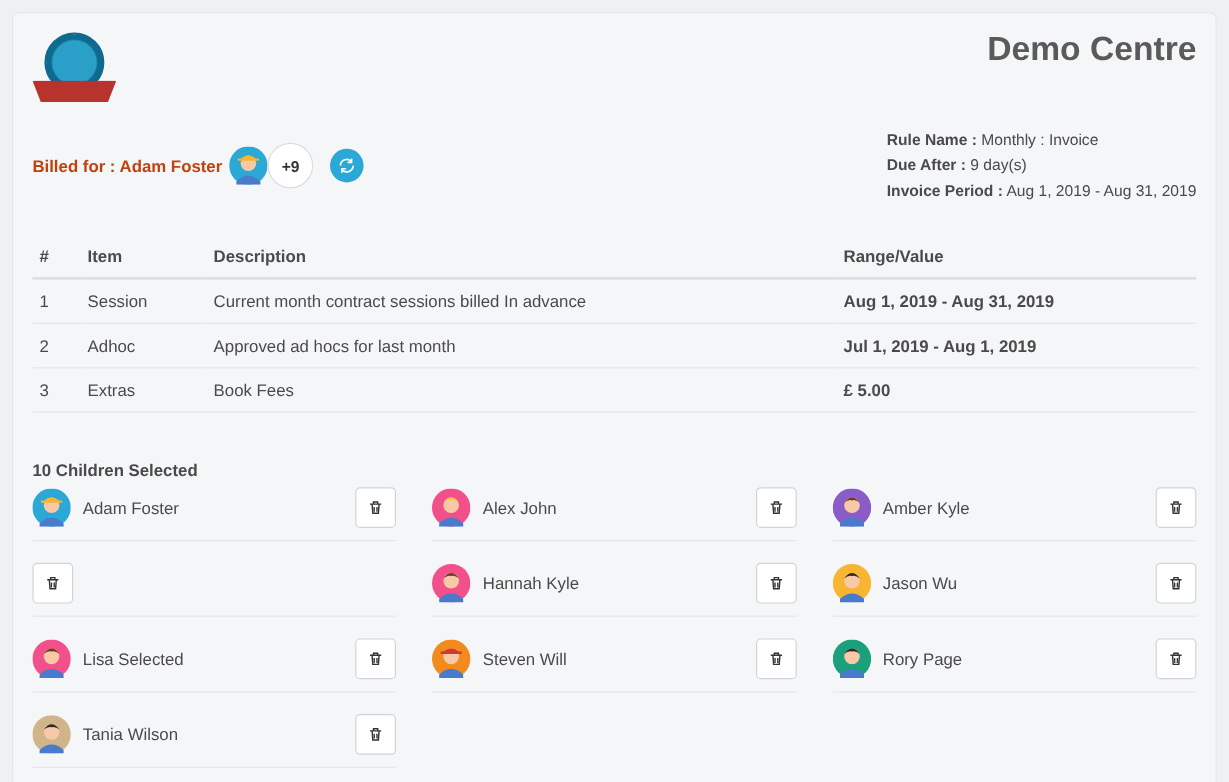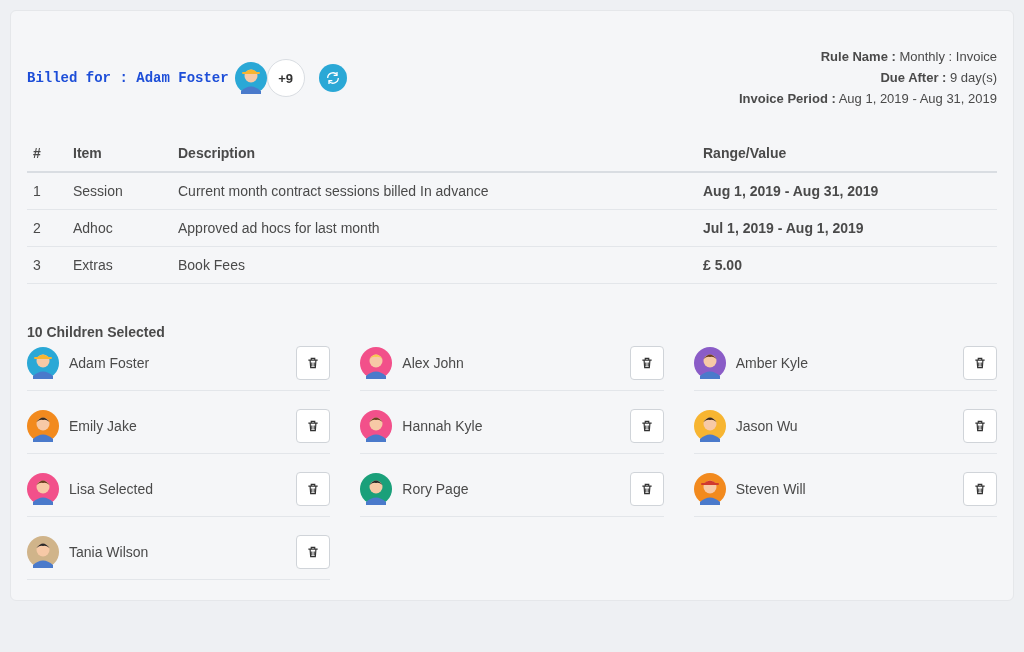--- a/index.html
+++ b/index.html
@@ -48,42 +48,42 @@
     display: flex;
     justify-content: space-between;
     align-items: center;
     margin-top: 22px;
   }
   .billed-left {
     display: flex;
     align-items: center;
     gap: 6px;
   }
-  .billed-text { font-weight: 700; color:#1d4ed8;font-family:Liberation Mono, monospace; }
+  .billed-text { font-weight: 700; color:#c2410c; }
   .avatar {
     width: 32px; height: 32px; border-radius: 50%;
     display:inline-flex; align-items:center; justify-content:center;
     position:relative; flex-shrink:0;
   }
   .avatar svg { width:100%; height:100%; }
   .more-badge {
     width: 38px; height: 38px; border-radius: 50%;
     background: #fff; border: 1px solid #d9dde2;
     display:inline-flex; align-items:center; justify-content:center;
     font-weight:600; color:#333; font-size:13px;
     margin-left:-6px; z-index:1;
   }
   .refresh-btn {
     width: 28px; height: 28px; border-radius:50%;
     background:#2aa8d6; display:inline-flex; align-items:center; justify-content:center;
     cursor:pointer; margin-left:8px;
   }
   .refresh-btn svg { width:16px; height:16px; stroke:#fff; fill:none; stroke-width:2;}
   .meta-right {
-    text-align: right;
+    text-align: left;
     font-size: 13px;
     line-height: 1.6;
     color:#4a4a4a;
     margin-left:10px;
   }
   .meta-right b { font-weight:700; }
   table.items {
     width: 100%;
     border-collapse: collapse;
     margin-top: 26px;
@@ -121,20 +121,27 @@
     border-radius:4px; display:flex; align-items:center; justify-content:center;
     cursor:pointer;
   }
   .delete-btn svg { width:14px; height:14px; fill:#333; }
 </style>
 </head>
 <body>
 
 <div class="panel">
 
+  <div class="header-row">
+    <div class="logo-badge">
+      <div class="logo-circle"></div>
+      <div class="logo-ribbon"></div>
+    </div>
+    <div class="centre-title">Demo Centre</div>
+  </div>
 
   <div class="subhead-row">
     <div class="billed-left">
       <span class="billed-text">
         <span>Billed for :</span> <span>Adam Foster</span>
       </span>
       <span class="avatar" id="billed-avatar">
           <svg viewBox="0 0 64 64">
     <circle cx="32" cy="32" r="32" fill="#2aa8d6"></circle>
     <circle cx="32" cy="28" r="13" fill="#f7c9a6"></circle>
@@ -244,106 +251,76 @@
       <span class="child-name">Amber Kyle</span>
     </div>
     <button class="delete-btn">
             <svg viewBox="0 0 24 24">
   <path d="M4 7h16M9 7V4h6v3M7 7l1 13h8l1-13" fill="none" stroke="#333" stroke-width="2"></path>
   <path d="M10 11v7M14 11v7" stroke="#333" stroke-width="2"></path>
 </svg>
           </button>
         </div>
         <div class="child-row">
-    <div class="child-left">
-      <span class="avatar">
-              <svg viewBox="0 0 64 64">
-    <circle cx="32" cy="32" r="32" fill="#f28a1e"></circle>
+    <button class="delete-btn">
+            <svg viewBox="0 0 24 24">
+  <path d="M4 7h16M9 7V4h6v3M7 7l1 13h8l1-13" fill="none" stroke="#333" stroke-width="2"></path>
+  <path d="M10 11v7M14 11v7" stroke="#333" stroke-width="2"></path>
+</svg>
+          </button>
+        </div>
+        <div class="child-row">
+    <div class="child-left">
+      <span class="avatar">
+              <svg viewBox="0 0 64 64">
+    <circle cx="32" cy="32" r="32" fill="#f2508a"></circle>
+    <circle cx="32" cy="28" r="13" fill="#f7c9a6"></circle>
+    <path d="M12 58 Q32 40 52 58 L52 64 L12 64 Z" fill="#4a7acb"></path>
+    <path d="M19 24 Q32 6 45 24 Q38 18 32 20 Q26 18 19 24 Z" fill="#6a3d20"></path>
+  </svg>
+            </span>
+      <span class="child-name">Hannah Kyle</span>
+    </div>
+    <button class="delete-btn">
+            <svg viewBox="0 0 24 24">
+  <path d="M4 7h16M9 7V4h6v3M7 7l1 13h8l1-13" fill="none" stroke="#333" stroke-width="2"></path>
+  <path d="M10 11v7M14 11v7" stroke="#333" stroke-width="2"></path>
+</svg>
+          </button>
+        </div>
+        <div class="child-row">
+    <div class="child-left">
+      <span class="avatar">
+              <svg viewBox="0 0 64 64">
+    <circle cx="32" cy="32" r="32" fill="#f7b531"></circle>
     <circle cx="32" cy="28" r="13" fill="#f7c9a6"></circle>
     <path d="M12 58 Q32 40 52 58 L52 64 L12 64 Z" fill="#4a7acb"></path>
     <path d="M19 24 Q32 6 45 24 Q38 18 32 20 Q26 18 19 24 Z" fill="#3a2a1c"></path>
   </svg>
             </span>
-      <span class="child-name">Emily Jake</span>
+      <span class="child-name">Jason Wu</span>
     </div>
     <button class="delete-btn">
             <svg viewBox="0 0 24 24">
   <path d="M4 7h16M9 7V4h6v3M7 7l1 13h8l1-13" fill="none" stroke="#333" stroke-width="2"></path>
   <path d="M10 11v7M14 11v7" stroke="#333" stroke-width="2"></path>
 </svg>
           </button>
         </div>
         <div class="child-row">
     <div class="child-left">
       <span class="avatar">
               <svg viewBox="0 0 64 64">
     <circle cx="32" cy="32" r="32" fill="#f2508a"></circle>
     <circle cx="32" cy="28" r="13" fill="#f7c9a6"></circle>
     <path d="M12 58 Q32 40 52 58 L52 64 L12 64 Z" fill="#4a7acb"></path>
     <path d="M19 24 Q32 6 45 24 Q38 18 32 20 Q26 18 19 24 Z" fill="#6a3d20"></path>
   </svg>
             </span>
-      <span class="child-name">Hannah Kyle</span>
-    </div>
-    <button class="delete-btn">
-            <svg viewBox="0 0 24 24">
-  <path d="M4 7h16M9 7V4h6v3M7 7l1 13h8l1-13" fill="none" stroke="#333" stroke-width="2"></path>
-  <path d="M10 11v7M14 11v7" stroke="#333" stroke-width="2"></path>
-</svg>
-          </button>
-        </div>
-        <div class="child-row">
-    <div class="child-left">
-      <span class="avatar">
-              <svg viewBox="0 0 64 64">
-    <circle cx="32" cy="32" r="32" fill="#f7b531"></circle>
-    <circle cx="32" cy="28" r="13" fill="#f7c9a6"></circle>
-    <path d="M12 58 Q32 40 52 58 L52 64 L12 64 Z" fill="#4a7acb"></path>
-    <path d="M19 24 Q32 6 45 24 Q38 18 32 20 Q26 18 19 24 Z" fill="#3a2a1c"></path>
-  </svg>
-            </span>
-      <span class="child-name">Jason Wu</span>
-    </div>
-    <button class="delete-btn">
-            <svg viewBox="0 0 24 24">
-  <path d="M4 7h16M9 7V4h6v3M7 7l1 13h8l1-13" fill="none" stroke="#333" stroke-width="2"></path>
-  <path d="M10 11v7M14 11v7" stroke="#333" stroke-width="2"></path>
-</svg>
-          </button>
-        </div>
-        <div class="child-row">
-    <div class="child-left">
-      <span class="avatar">
-              <svg viewBox="0 0 64 64">
-    <circle cx="32" cy="32" r="32" fill="#f2508a"></circle>
-    <circle cx="32" cy="28" r="13" fill="#f7c9a6"></circle>
-    <path d="M12 58 Q32 40 52 58 L52 64 L12 64 Z" fill="#4a7acb"></path>
-    <path d="M19 24 Q32 6 45 24 Q38 18 32 20 Q26 18 19 24 Z" fill="#6a3d20"></path>
-  </svg>
-            </span>
       <span class="child-name">Lisa Selected</span>
-    </div>
-    <button class="delete-btn">
-            <svg viewBox="0 0 24 24">
-  <path d="M4 7h16M9 7V4h6v3M7 7l1 13h8l1-13" fill="none" stroke="#333" stroke-width="2"></path>
-  <path d="M10 11v7M14 11v7" stroke="#333" stroke-width="2"></path>
-</svg>
-          </button>
-        </div>
-        <div class="child-row">
-    <div class="child-left">
-      <span class="avatar">
-              <svg viewBox="0 0 64 64">
-    <circle cx="32" cy="32" r="32" fill="#1aa07a"></circle>
-    <circle cx="32" cy="28" r="13" fill="#f7c9a6"></circle>
-    <path d="M12 58 Q32 40 52 58 L52 64 L12 64 Z" fill="#4a7acb"></path>
-    <path d="M19 24 Q32 6 45 24 Q38 18 32 20 Q26 18 19 24 Z" fill="#2a2a2a"></path>
-  </svg>
-            </span>
-      <span class="child-name">Rory Page</span>
     </div>
     <button class="delete-btn">
             <svg viewBox="0 0 24 24">
   <path d="M4 7h16M9 7V4h6v3M7 7l1 13h8l1-13" fill="none" stroke="#333" stroke-width="2"></path>
   <path d="M10 11v7M14 11v7" stroke="#333" stroke-width="2"></path>
 </svg>
           </button>
         </div>
         <div class="child-row">
     <div class="child-left">
@@ -362,20 +339,39 @@
             <svg viewBox="0 0 24 24">
   <path d="M4 7h16M9 7V4h6v3M7 7l1 13h8l1-13" fill="none" stroke="#333" stroke-width="2"></path>
   <path d="M10 11v7M14 11v7" stroke="#333" stroke-width="2"></path>
 </svg>
           </button>
         </div>
         <div class="child-row">
     <div class="child-left">
       <span class="avatar">
               <svg viewBox="0 0 64 64">
+    <circle cx="32" cy="32" r="32" fill="#1aa07a"></circle>
+    <circle cx="32" cy="28" r="13" fill="#f7c9a6"></circle>
+    <path d="M12 58 Q32 40 52 58 L52 64 L12 64 Z" fill="#4a7acb"></path>
+    <path d="M19 24 Q32 6 45 24 Q38 18 32 20 Q26 18 19 24 Z" fill="#2a2a2a"></path>
+  </svg>
+            </span>
+      <span class="child-name">Rory Page</span>
+    </div>
+    <button class="delete-btn">
+            <svg viewBox="0 0 24 24">
+  <path d="M4 7h16M9 7V4h6v3M7 7l1 13h8l1-13" fill="none" stroke="#333" stroke-width="2"></path>
+  <path d="M10 11v7M14 11v7" stroke="#333" stroke-width="2"></path>
+</svg>
+          </button>
+        </div>
+        <div class="child-row">
+    <div class="child-left">
+      <span class="avatar">
+              <svg viewBox="0 0 64 64">
     <circle cx="32" cy="32" r="32" fill="#d0b48a"></circle>
     <circle cx="32" cy="28" r="13" fill="#f7c9a6"></circle>
     <path d="M12 58 Q32 40 52 58 L52 64 L12 64 Z" fill="#4a7acb"></path>
     <path d="M19 24 Q32 6 45 24 Q38 18 32 20 Q26 18 19 24 Z" fill="#2a2a2a"></path>
   </svg>
             </span>
       <span class="child-name">Tania Wilson</span>
     </div>
     <button class="delete-btn">
             <svg viewBox="0 0 24 24">

